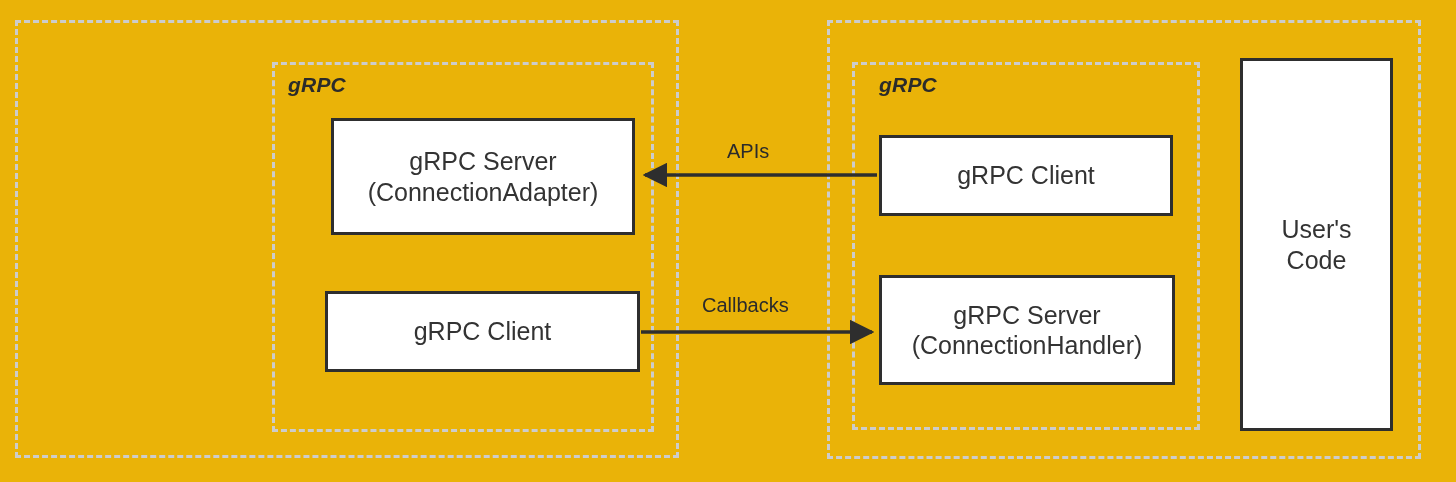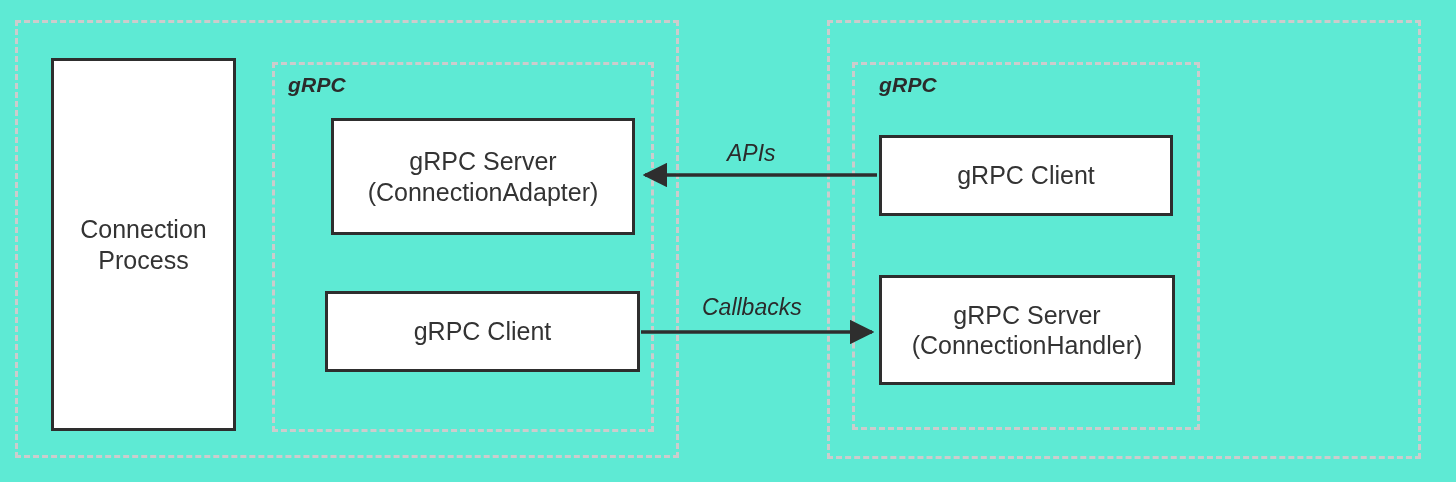--- a/index.html
+++ b/index.html
@@ -7,21 +7,21 @@
     padding: 0;
     background: #ffffff;
   }
   body {
     font-family: "Liberation Sans", sans-serif;
   }
   #diagram-root {
     position: relative;
     width: 1456px;
     height: 482px;
-    background: #5eead4;
+    background: #eab308;
     overflow: hidden;
   }
   .dashed-group {
     position: absolute;
     border: 3px dashed #cccccc;
     box-sizing: border-box;
     background: transparent;
   }
   .group-label {
     position: absolute;
@@ -51,22 +51,21 @@
   .edge-layer {
     position: absolute;
     left: 0;
     top: 0;
     width: 1456px;
     height: 482px;
     pointer-events: none;
   }
   .edge-label {
     position: absolute;
-    font-style: italic;
-    font-size: 23px;
+    font-size: 20px;
     color: #2b2b2b;
     white-space: nowrap;
   }
 </style>
 </head>
 <body>
 
 <div id="diagram-root">
 
   <div class="dashed-group" style="left:15px; top:20px; width:664px; height:438px;"></div>
@@ -74,43 +73,43 @@
   <div class="dashed-group" style="left:272px; top:62px; width:382px; height:370px;"></div>
 
   <div class="group-label" style="left:288px; top:73px;">gRPC</div>
 
   <div class="dashed-group" style="left:827px; top:20px; width:594px; height:439px;"></div>
 
   <div class="dashed-group" style="left:852px; top:62px; width:348px; height:368px;"></div>
 
   <div class="group-label" style="left:879px; top:73px;">gRPC</div>
 
-  <div class="solid-box" style="left:51px; top:58px; width:185px; height:373px;">
-    <span class="box-text">Connection
-Process</span>
-  </div>
 
   <div class="solid-box" style="left:331px; top:118px; width:304px; height:117px;">
     <span class="box-text">gRPC Server
 (ConnectionAdapter)</span>
   </div>
 
   <div class="solid-box" style="left:325px; top:291px; width:315px; height:81px;">
     <span class="box-text">gRPC Client</span>
   </div>
 
   <div class="solid-box" style="left:879px; top:135px; width:294px; height:81px;">
     <span class="box-text">gRPC Client</span>
   </div>
 
   <div class="solid-box" style="left:879px; top:275px; width:296px; height:110px;">
     <span class="box-text">gRPC Server
 (ConnectionHandler)</span>
   </div>
 
+  <div class="solid-box" style="left:1240px; top:58px; width:153px; height:373px;">
+    <span class="box-text">User's
+Code</span>
+  </div>
 
   <svg class="edge-layer" viewBox="0 0 1456 482" width="1456" height="482">
     <defs>
       <marker id="arrow-left" viewBox="0 0 10 10" refX="9" refY="5" markerWidth="7" markerHeight="7" orient="auto-start-reverse">
         <path d="M 0 0 L 10 5 L 0 10 z" fill="#2e2e2e"></path>
       </marker>
       <marker id="arrow-right" viewBox="0 0 10 10" refX="9" refY="5" markerWidth="7" markerHeight="7" orient="auto">
         <path d="M 0 0 L 10 5 L 0 10 z" fill="#2e2e2e"></path>
       </marker>
     </defs>

